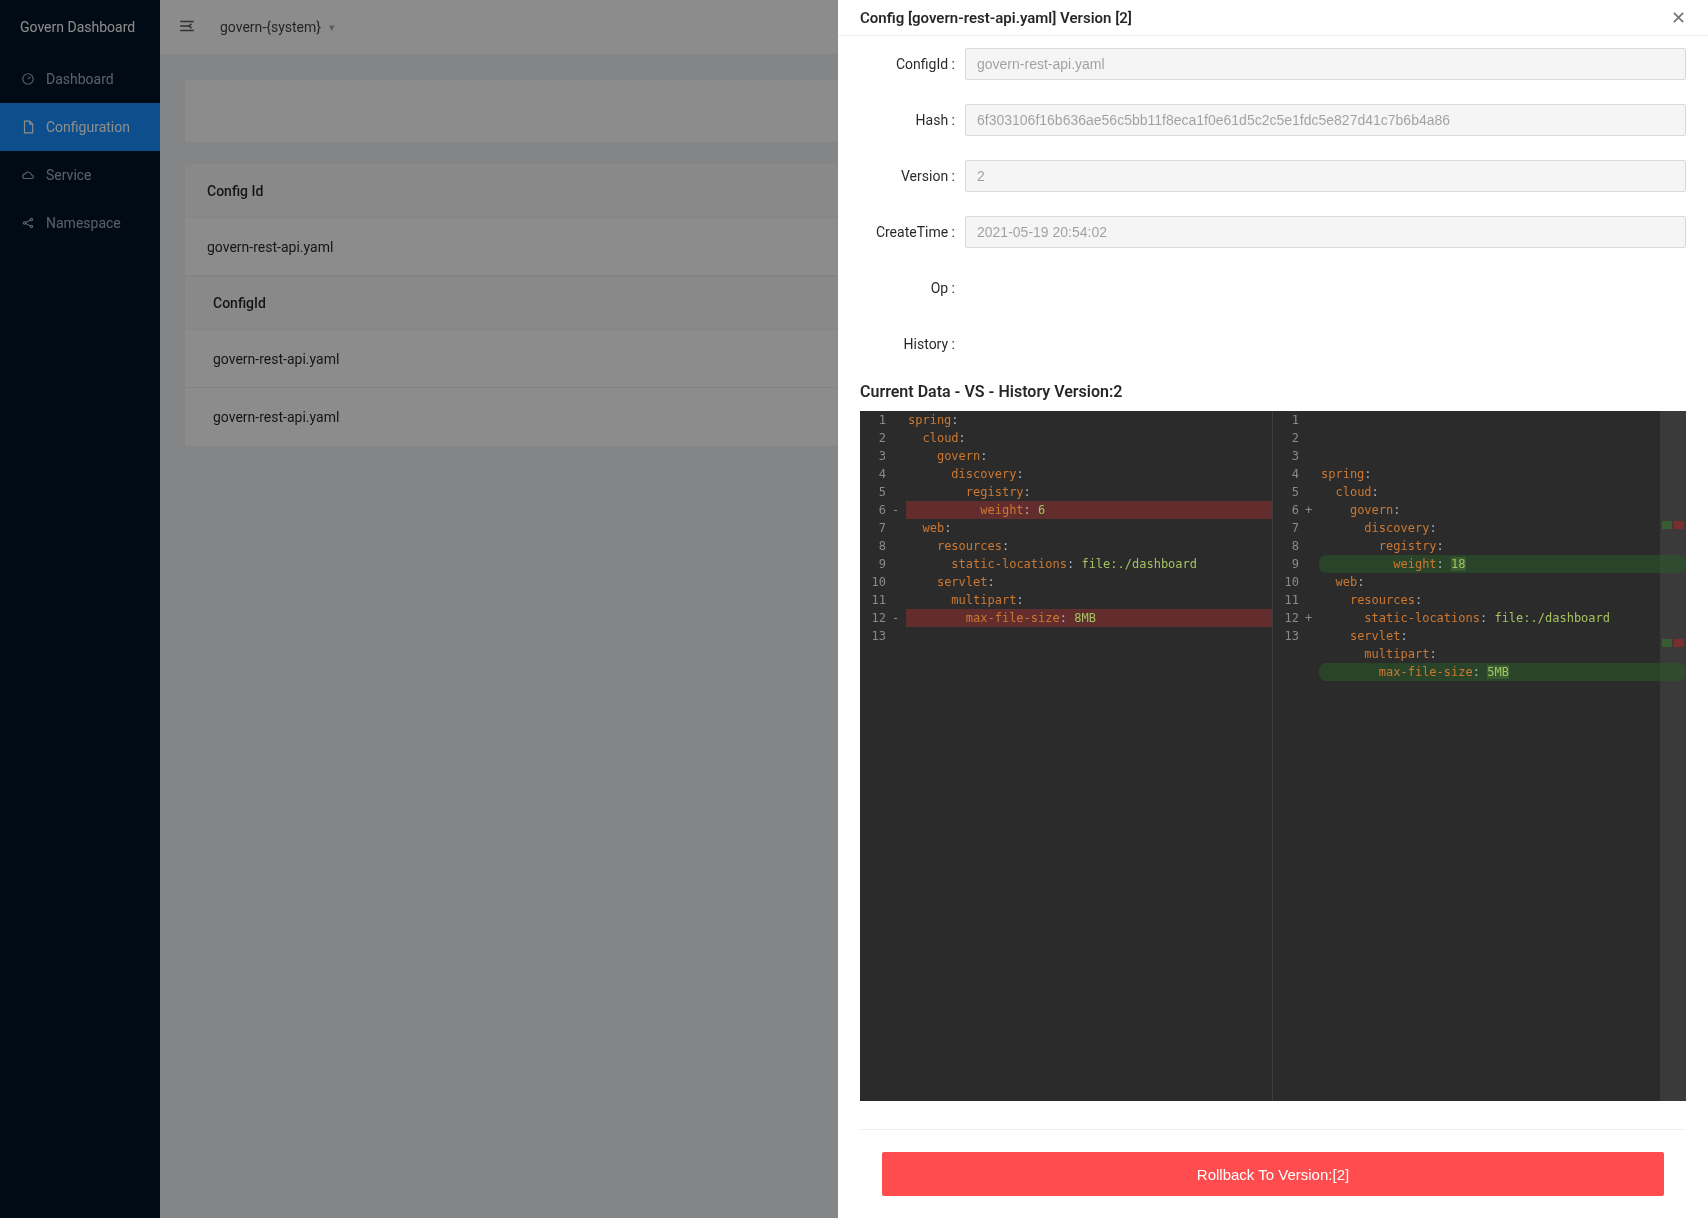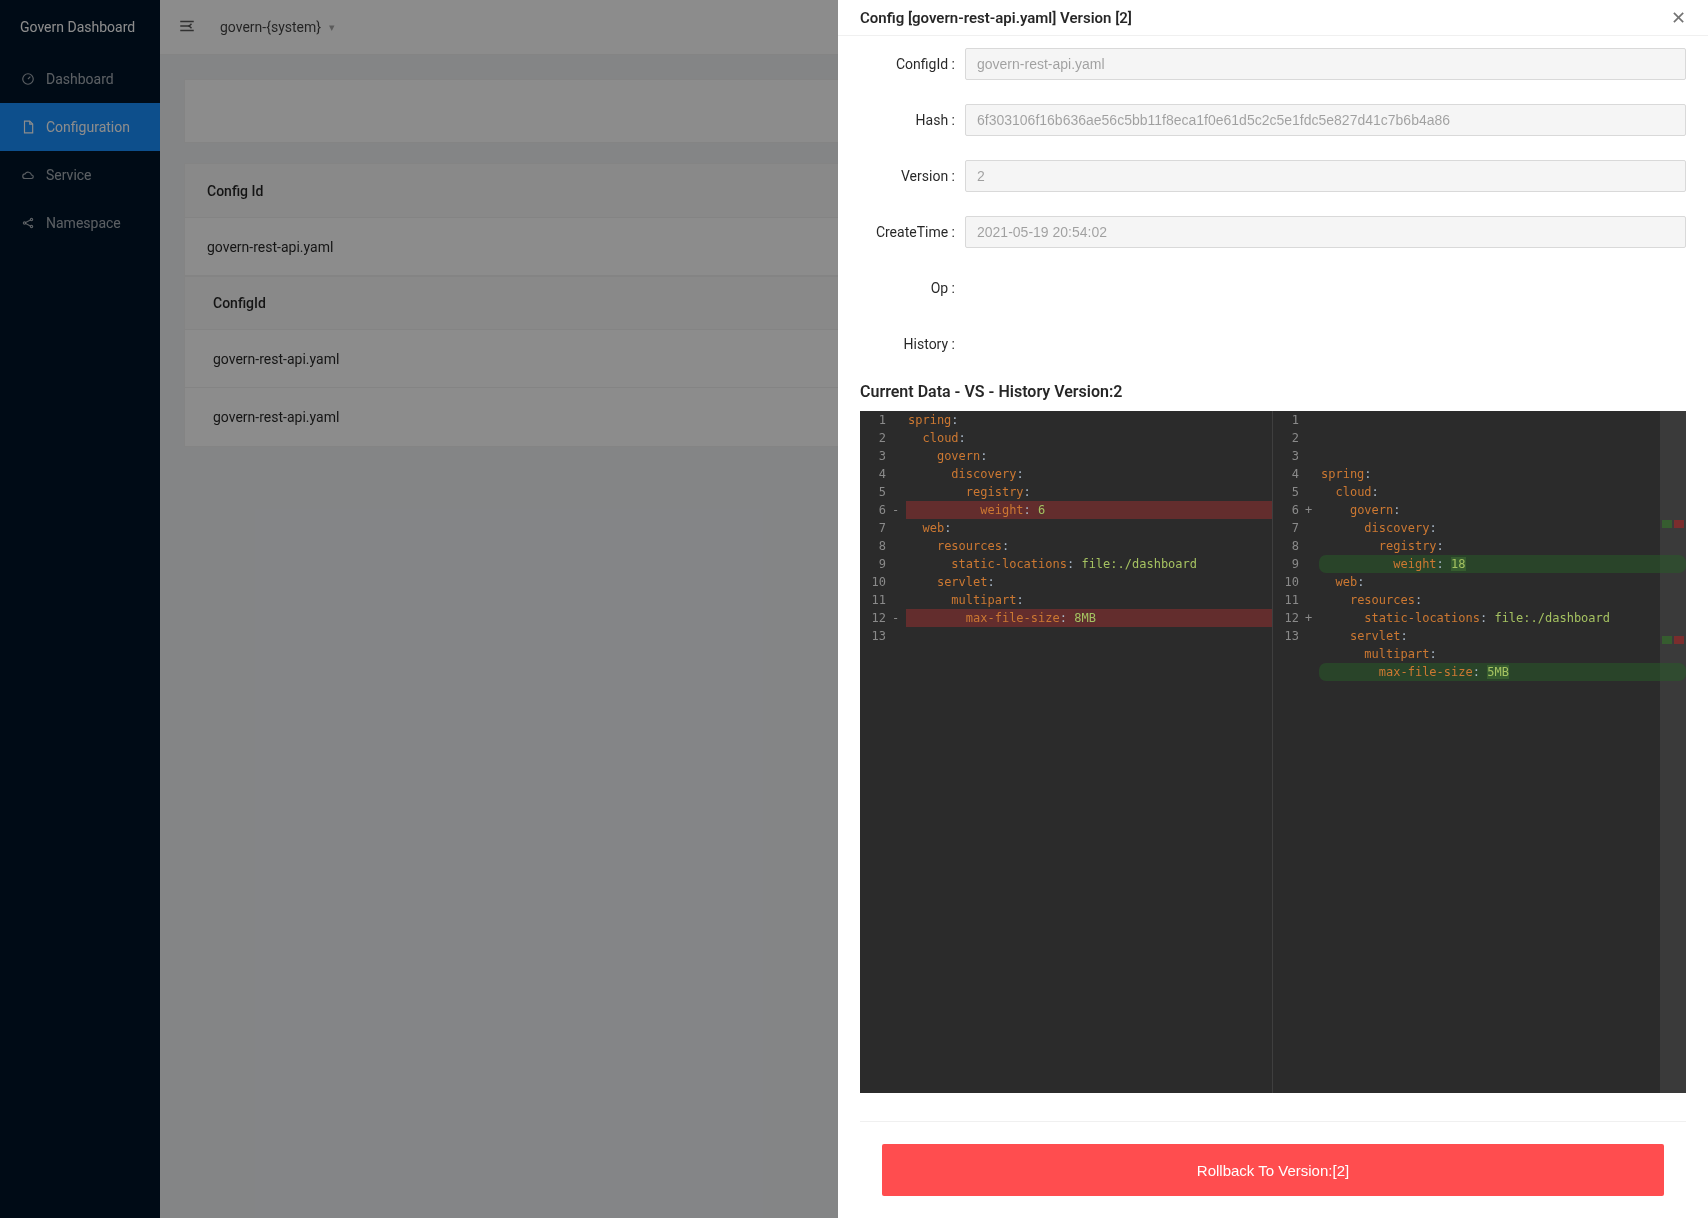--- a/index.html
+++ b/index.html
@@ -273,21 +273,21 @@
 
   
   .drawer-footer {
     padding: 22px;
     border-top: 1px solid #f0f0f0;
     margin-top: 28px;
     display: flex;
   }
   .rollback-btn {
     flex: 1;
-    height: 52px;
+    height: 44px;
     background: #ff4d4f;
     color: #fff;
     border: none;
     font-size: 15px;
     cursor: pointer;
     border-radius: 2px;
   }
 </style>
 </head>
 <body>

